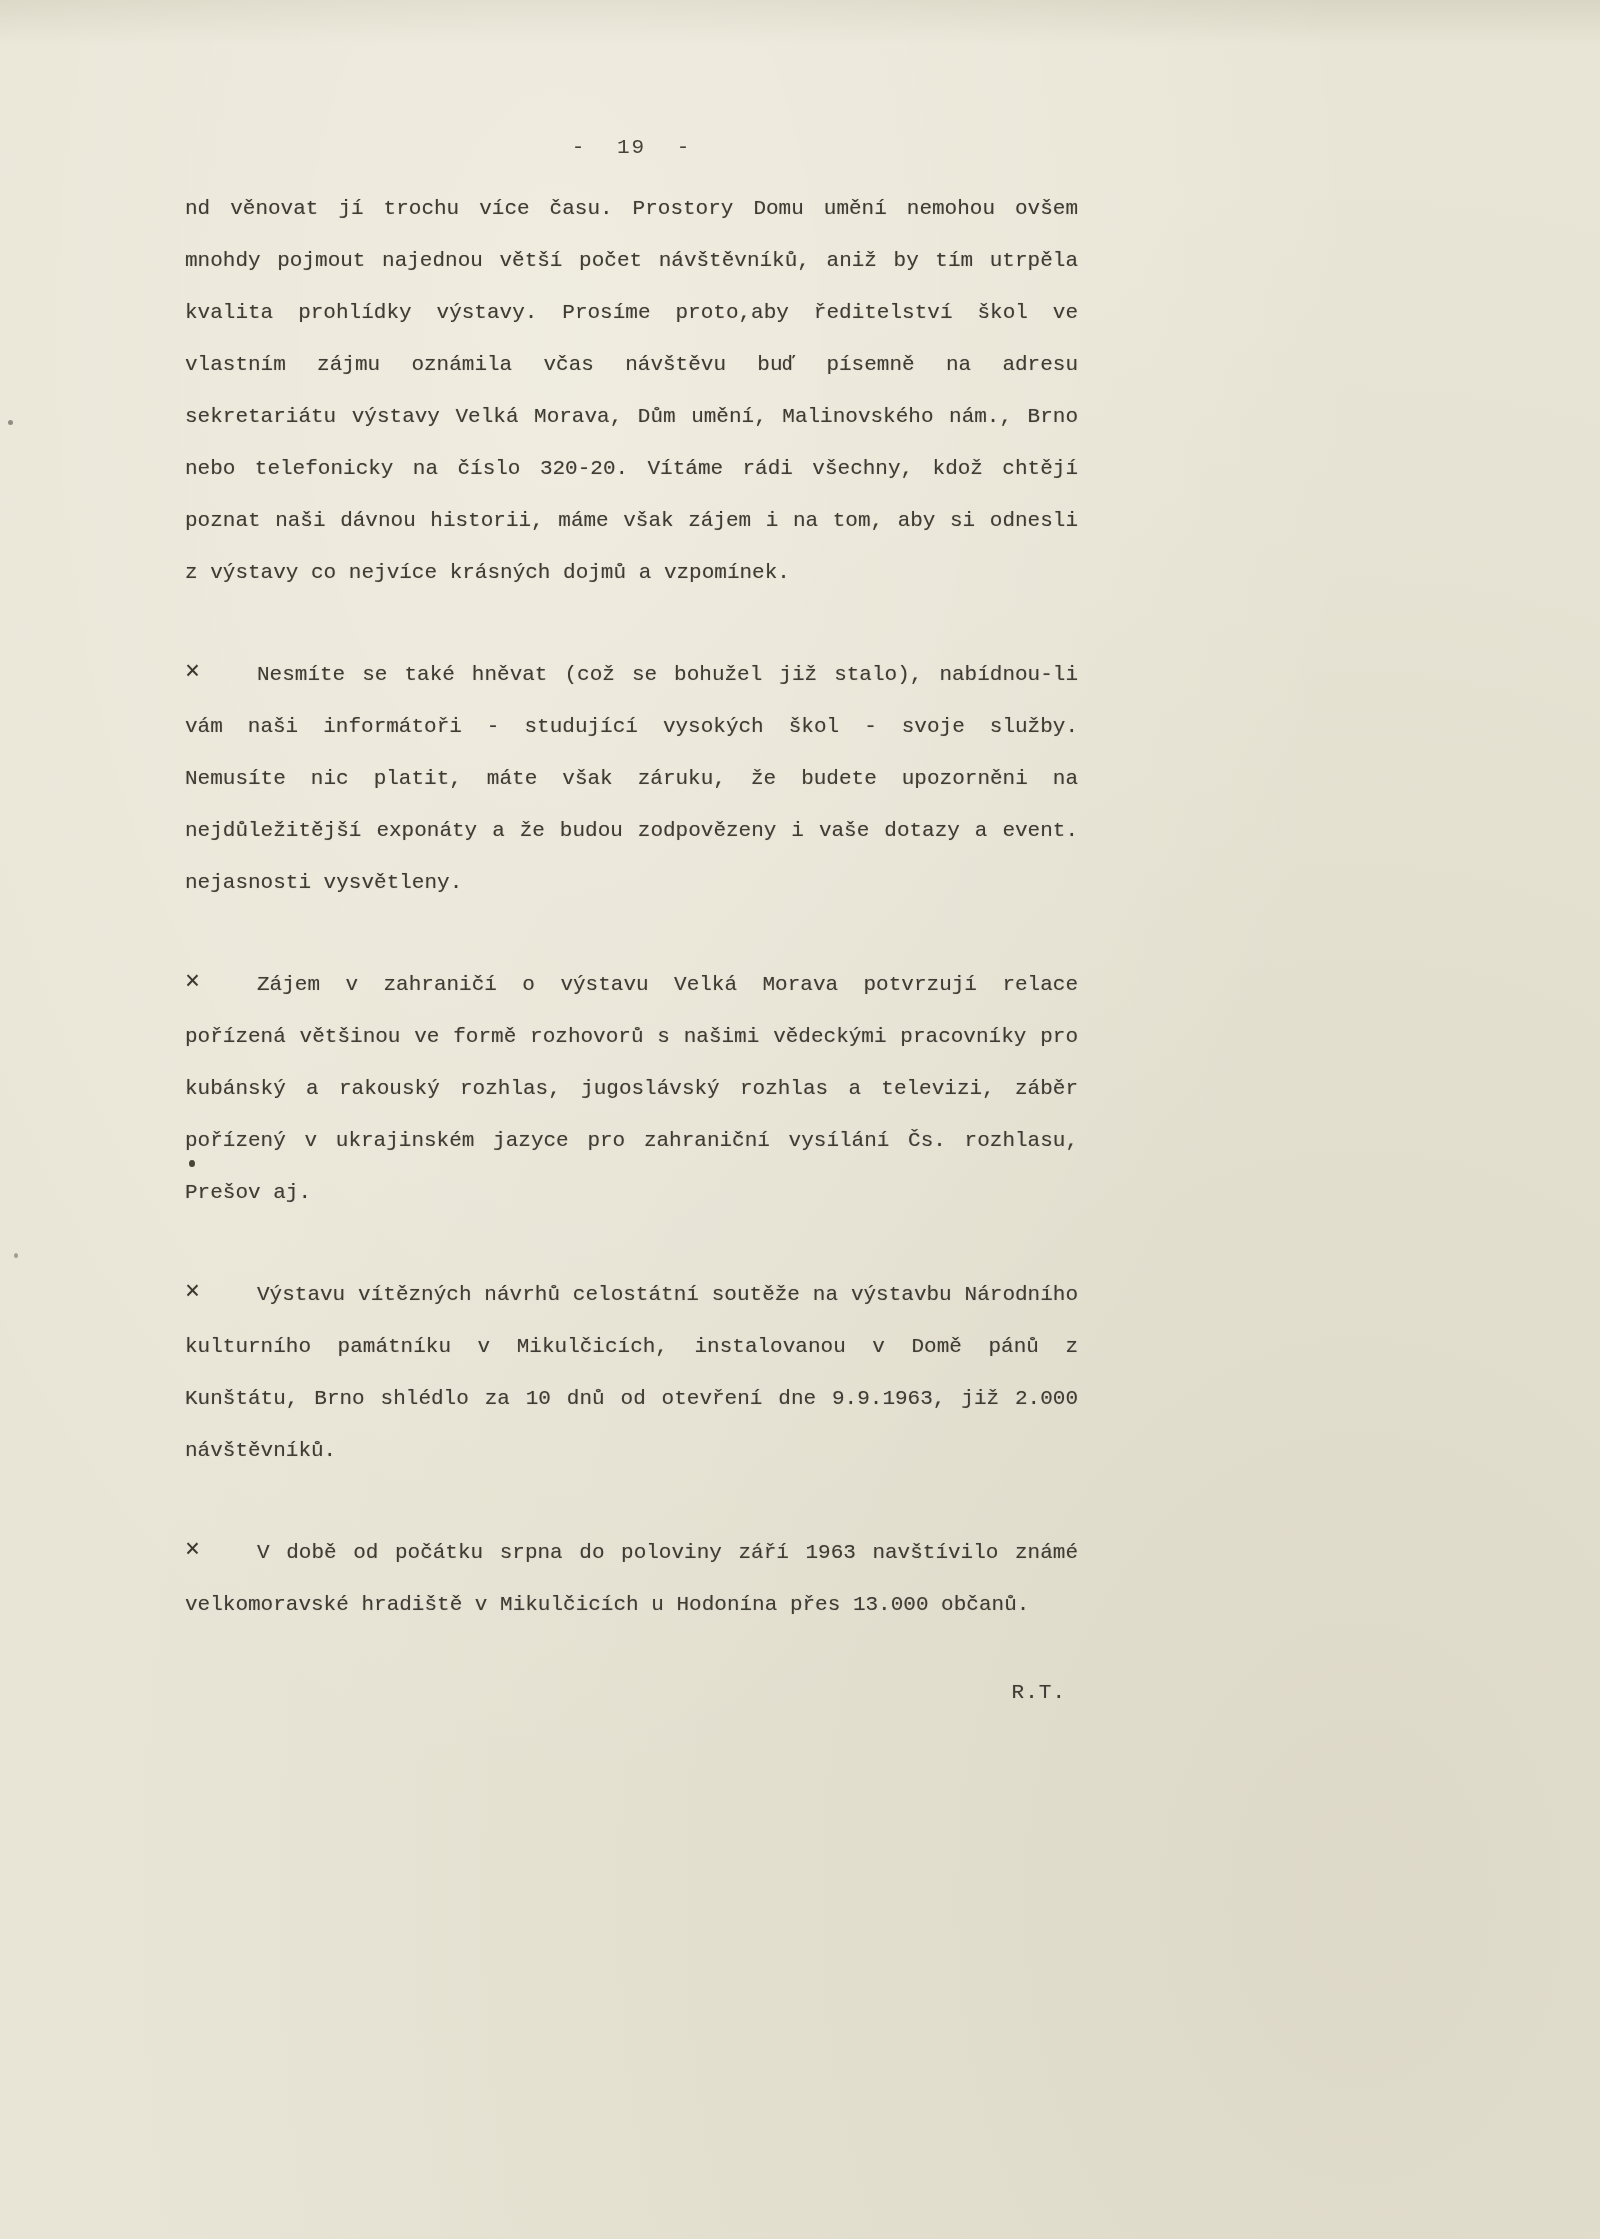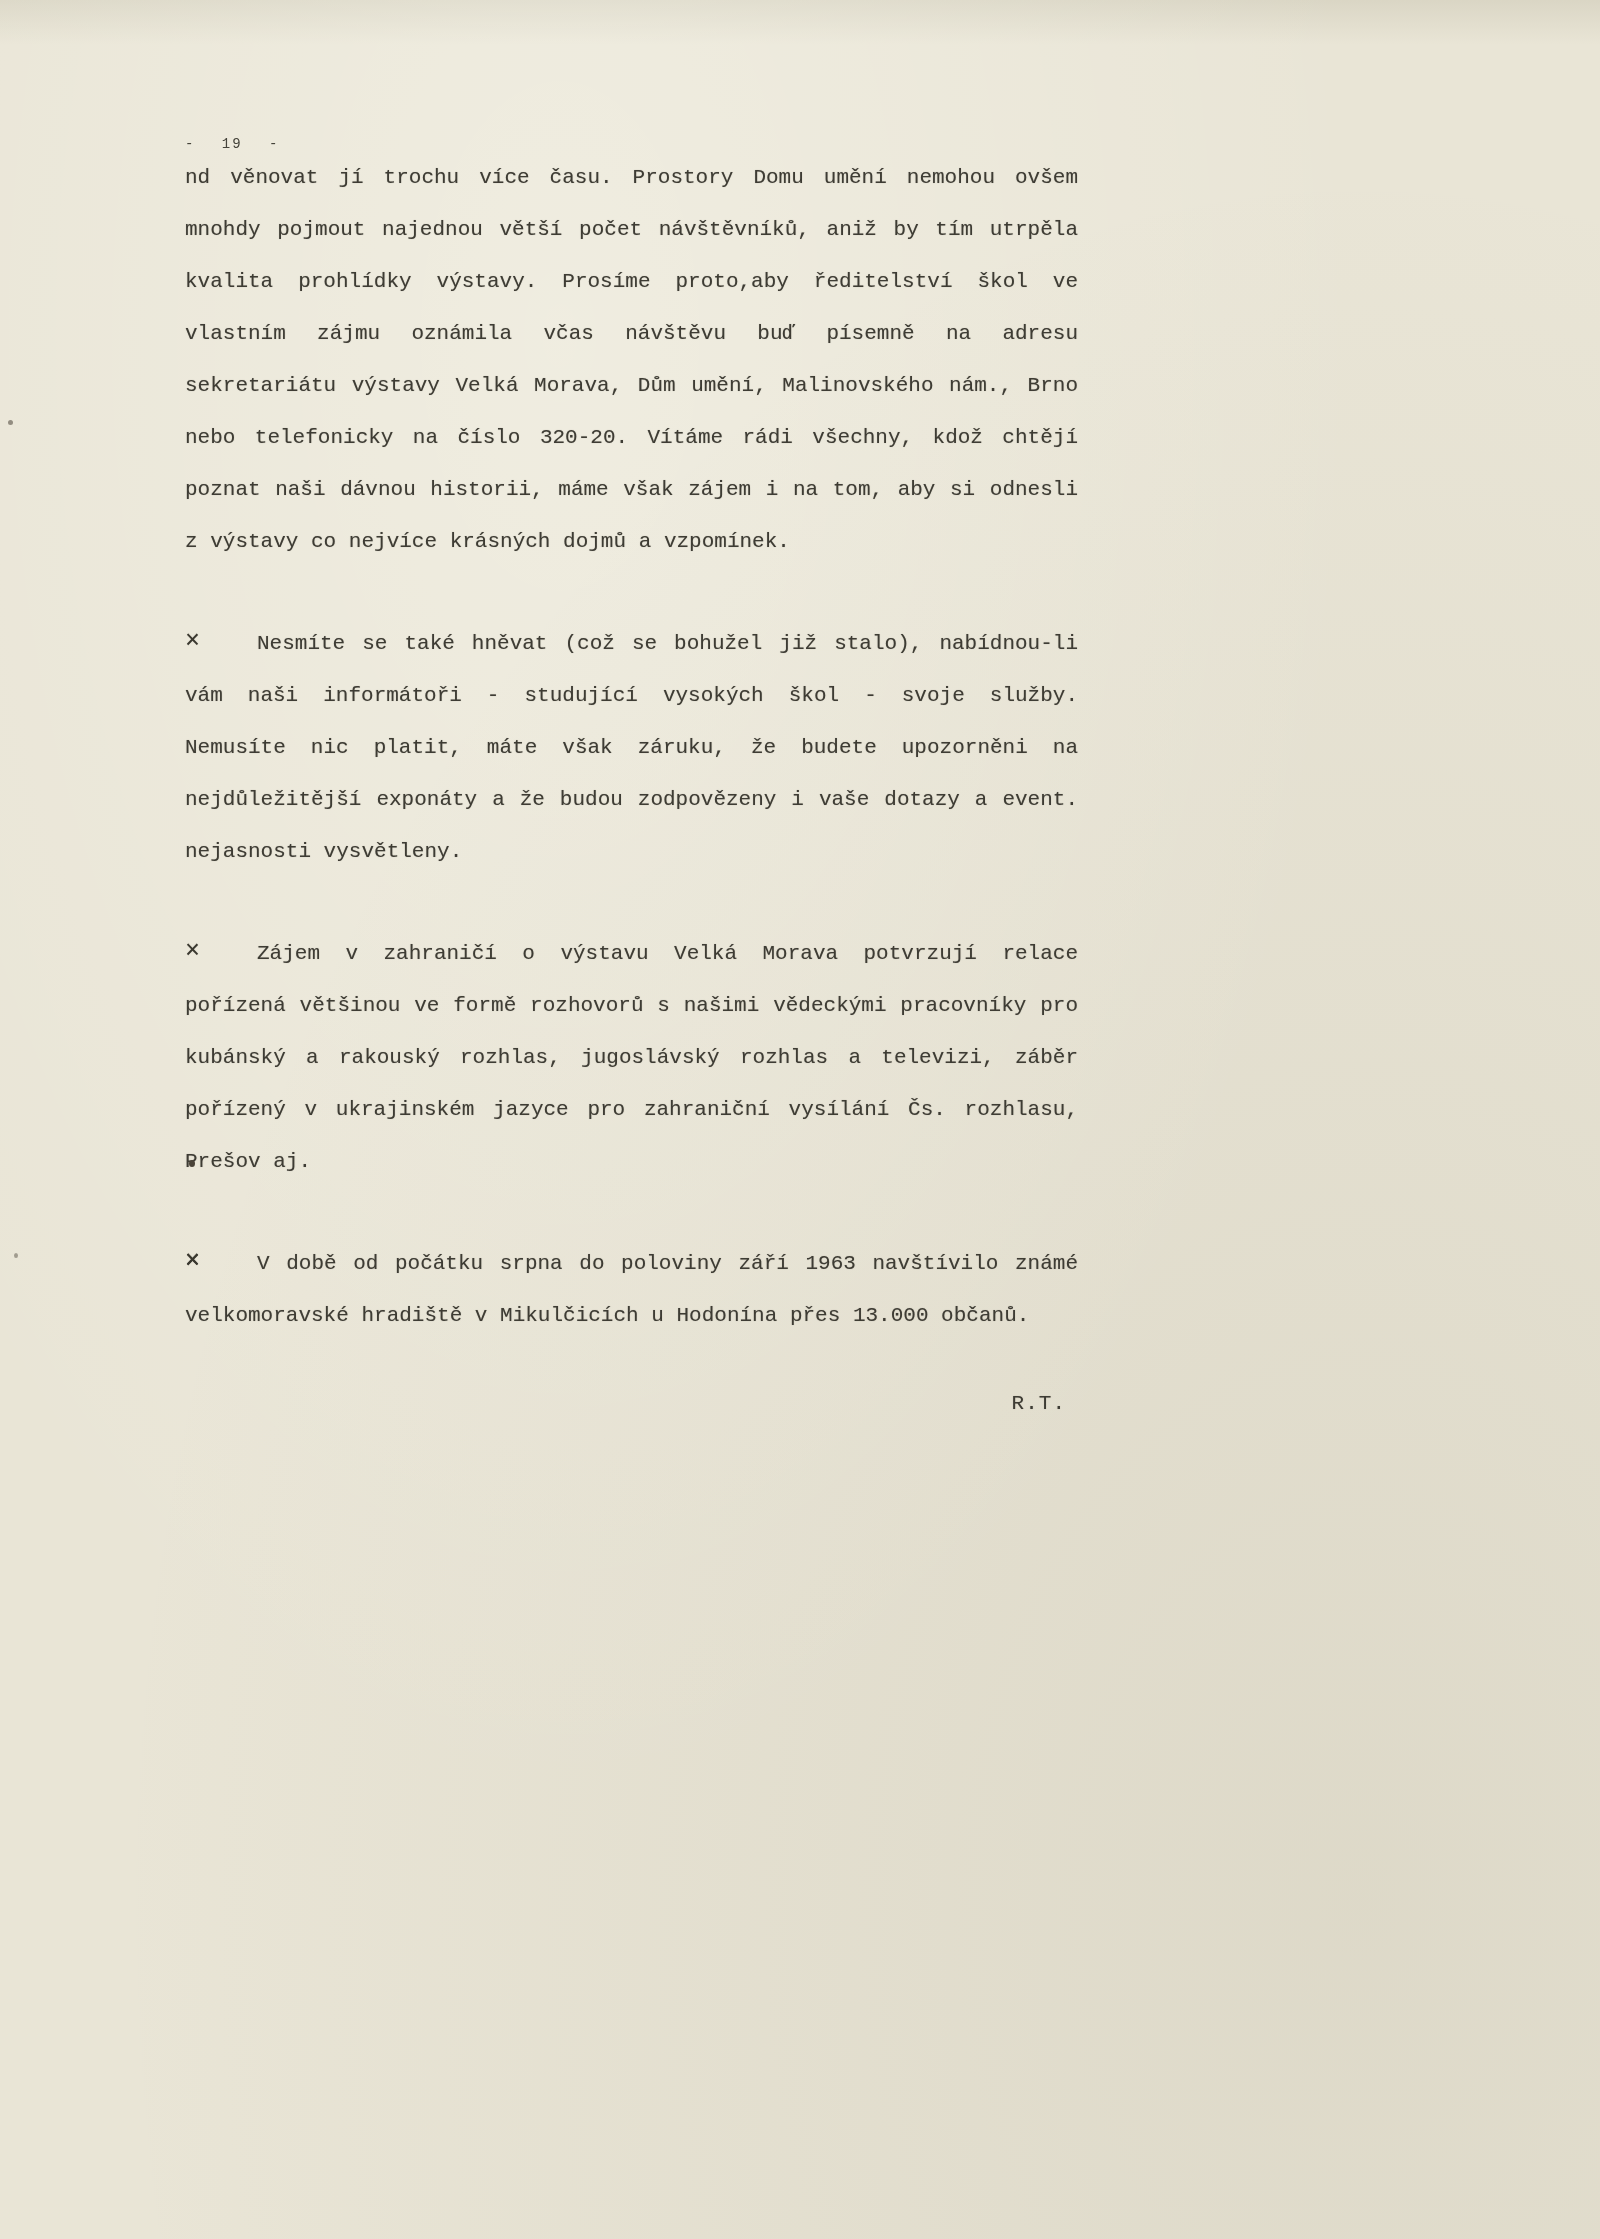--- a/index.html
+++ b/index.html
@@ -25,23 +25,25 @@
       radial-gradient(ellipse at 85% 85%, rgba(120,112,82,0.10), transparent 65%),
       linear-gradient(180deg, rgba(150,145,118,0.18) 0px, rgba(150,145,118,0.0) 45px);
   }
   .page {
     position: absolute;
     left: 185px;
     top: 136px;
     width: 893px;
   }
   .page-number {
-    font-size: 14px;
+    text-align: center;
+    font-size: 21px;
     word-spacing: 16px;
     letter-spacing: 2px;
+    margin-bottom: 24px;
     color: #45433a;
   }
   .para {
     position: relative;
     font-size: 21px;
     line-height: 52px;
     text-align: justify;
     margin-bottom: 50px;
     text-shadow: 0 0 1px rgba(62,60,52,0.35);
   }
@@ -93,20 +95,21 @@
     <span>Nesmíte se také hněvat (což se bohužel již stalo), nabídnou-li vám naši informátoři - studující vysokých škol - svoje služby. Nemusíte nic platit, máte však záruku, že budete upozorněni na nejdůležitější exponáty a že budou zodpovězeny i vaše dotazy a event. nejasnosti vysvětleny.</span>
   </div>
 
   <div class="para marked">
     <span class="marker">×</span>
     <span>Zájem v zahraničí o výstavu Velká Morava potvrzují relace pořízená většinou ve formě rozhovorů s našimi vědeckými pracovníky pro kubánský a rakouský rozhlas, jugoslávský rozhlas a televizi, záběr pořízený v ukrajinském jazyce pro zahraniční vysílání Čs. rozhlasu, Prešov aj.</span>
   </div>
 
   <div class="para marked">
     <span class="marker">×</span>
+    <span>Výstavu vítězných návrhů celostátní soutěže na výstavbu Národního kulturního památníku v Mikulčicích, instalovanou v Domě pánů z Kunštátu, Brno shlédlo za 10 dnů od otevření dne 9.9.1963, již 2.000 návštěvníků.</span>
   </div>
 
   <div class="para marked">
     <span class="marker">×</span>
     <span>V době od počátku srpna do poloviny září 1963 navštívilo známé velkomoravské hradiště v Mikulčicích u Hodonína přes 13.000 občanů.</span>
   </div>
 
   <div class="signature">R.T.</div>
 
 </div>

